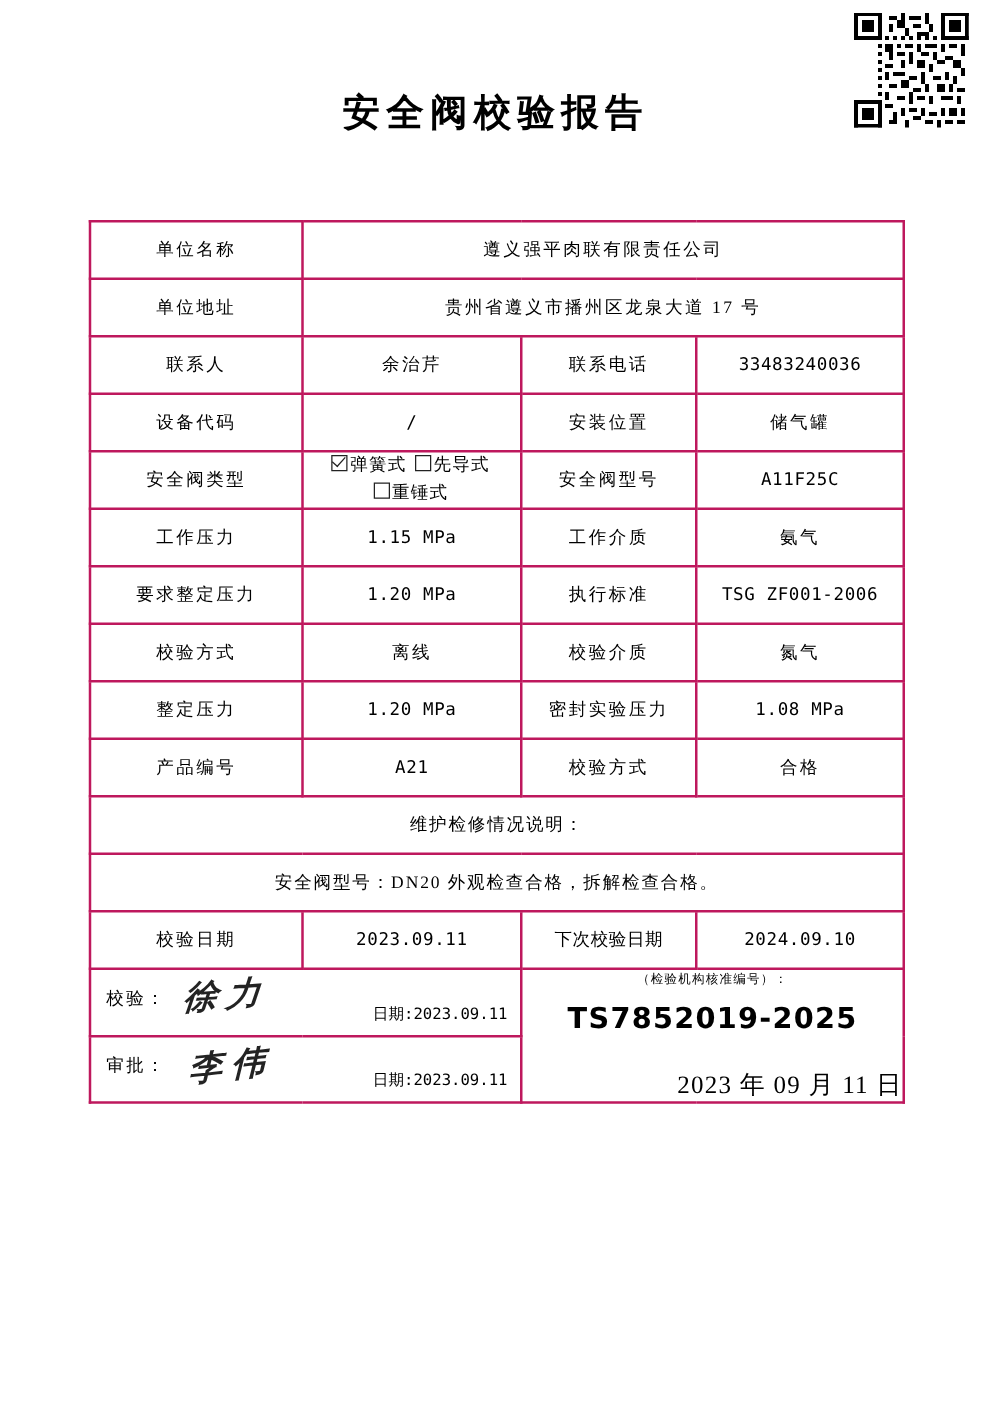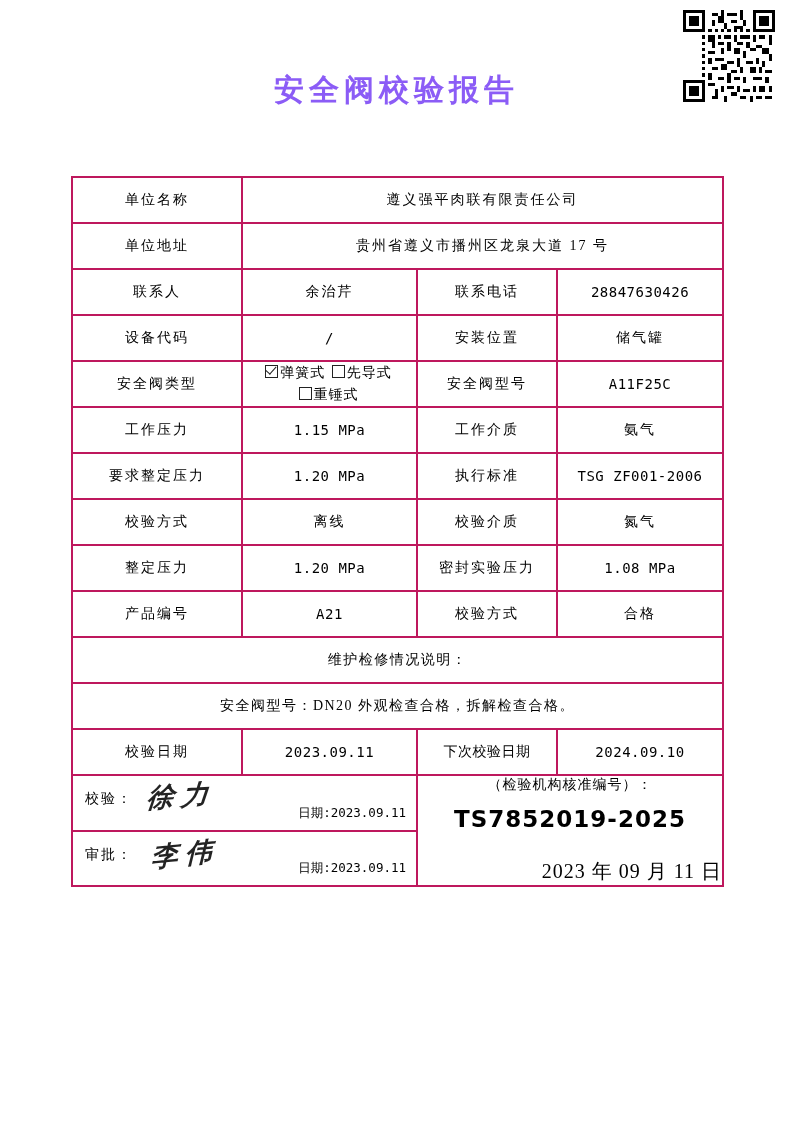--- a/index.html
+++ b/index.html
@@ -32,21 +32,21 @@
   .title {
     position: absolute;
     top: 70px;
     left: 0;
     width: 793px;
     text-align: center;
     font-size: 30px;
     font-weight: bold;
     letter-spacing: 5px;
     font-family: "DejaVu Serif", "Liberation Serif", serif;
-    color: #8b5cf6;
+    color: #000000;
   }
   .report-no {
     position: absolute;
     top: 145px;
     left: 0;
     width: 793px;
     text-align: center;
     font-size: 13.5px;
     color: #000;
     letter-spacing: 0.5px;
@@ -146,21 +146,21 @@
     top: 4px;
     transform: skewX(-6deg) rotate(-6deg);
   }
 
   .approval-cell {
     vertical-align: top;
     padding: 10px 14px;
     text-align: left;
   }
   .appr-title {
-    font-size: 14px;
+    font-size: 10px;
     letter-spacing: 1px;
   }
   .appr-code {
     text-align: center;
     font-size: 23px;
     font-weight: bold;
     font-family: "DejaVu Sans", "Liberation Sans", sans-serif;
     letter-spacing: 1px;
     margin-top: 12px;
   }
@@ -302,21 +302,21 @@
         <td class="valcell-cn" colspan="3">遵义强平肉联有限责任公司</td>
       </tr>
       <tr>
         <td class="lblcell">单位地址</td>
         <td class="valcell-cn" colspan="3">贵州省遵义市播州区龙泉大道 17 号</td>
       </tr>
       <tr>
         <td class="lblcell">联系人</td>
         <td class="valcell-cn">余治芹</td>
         <td class="lblcell">联系电话</td>
-        <td class="valcell">28847630426</td>
+        <td class="valcell">33483240036</td>
       </tr>
       <tr>
         <td class="lblcell">设备代码</td>
         <td class="valcell">/</td>
         <td class="lblcell">安装位置</td>
         <td class="valcell-cn">储气罐</td>
       </tr>
       <tr>
         <td class="lblcell">安全阀类型</td>
         <td class="cb-cell">

